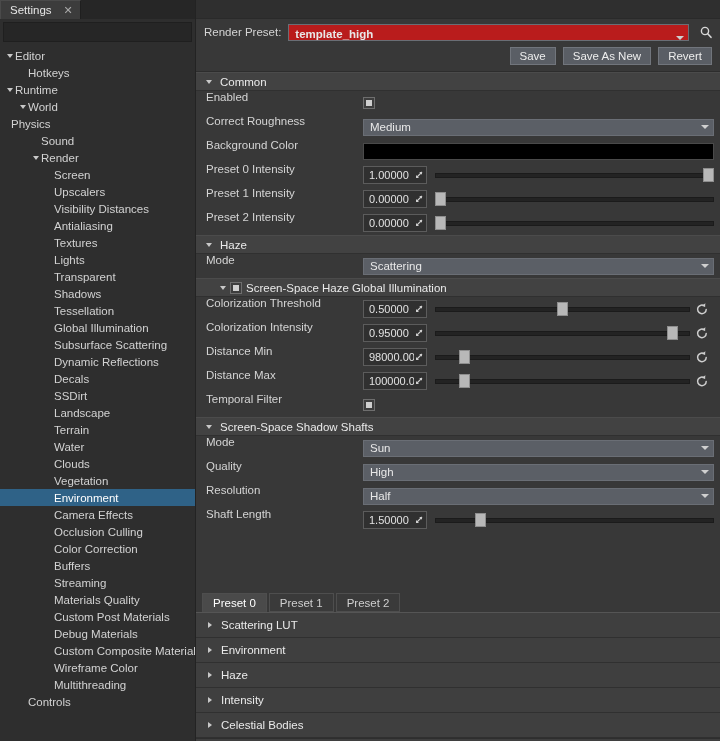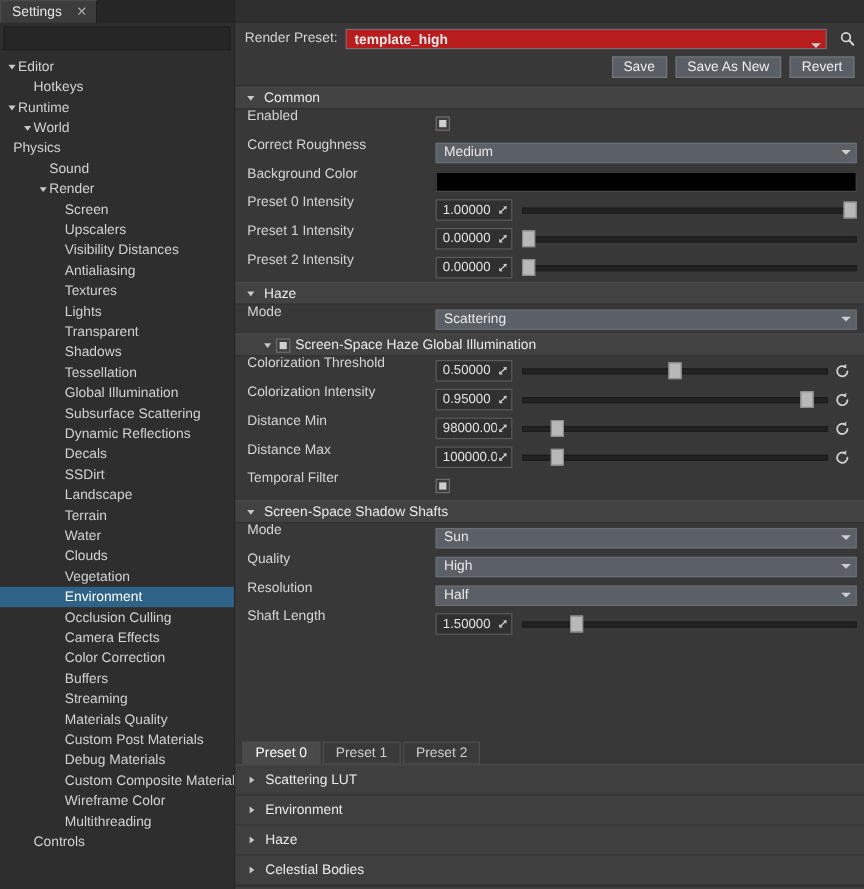--- a/index.html
+++ b/index.html
@@ -239,25 +239,25 @@
         <div class="tnode" style="padding-left: 43px;">
           <span class="tw"></span>
           <span>Vegetation</span>
         </div>
         <div class="tnode sel" style="padding-left: 43px;">
           <span class="tw"></span>
           <span>Environment</span>
         </div>
         <div class="tnode" style="padding-left: 43px;">
           <span class="tw"></span>
+          <span>Camera Effects</span>
+        </div>
+        <div class="tnode" style="padding-left: 43px;">
+          <span class="tw"></span>
           <span>Occlusion Culling</span>
-        </div>
-        <div class="tnode" style="padding-left: 43px;">
-          <span class="tw"></span>
-          <span>Camera Effects</span>
         </div>
         <div class="tnode" style="padding-left: 43px;">
           <span class="tw"></span>
           <span>Color Correction</span>
         </div>
         <div class="tnode" style="padding-left: 43px;">
           <span class="tw"></span>
           <span>Buffers</span>
         </div>
         <div class="tnode" style="padding-left: 43px;">
@@ -597,18 +597,22 @@
         <div class="collapsed">
           <span class="tri-r"></span>
           <span>Environment</span>
         </div>
         <div class="collapsed">
           <span class="tri-r"></span>
           <span>Haze</span>
         </div>
         <div class="collapsed">
           <span class="tri-r"></span>
+          <span>Intensity</span>
+        </div>
+        <div class="collapsed">
+          <span class="tri-r"></span>
           <span>Celestial Bodies</span>
         </div>
       </div>
     <div class="botline"></div>
   </div>
 </div>
 
 </body></html>

